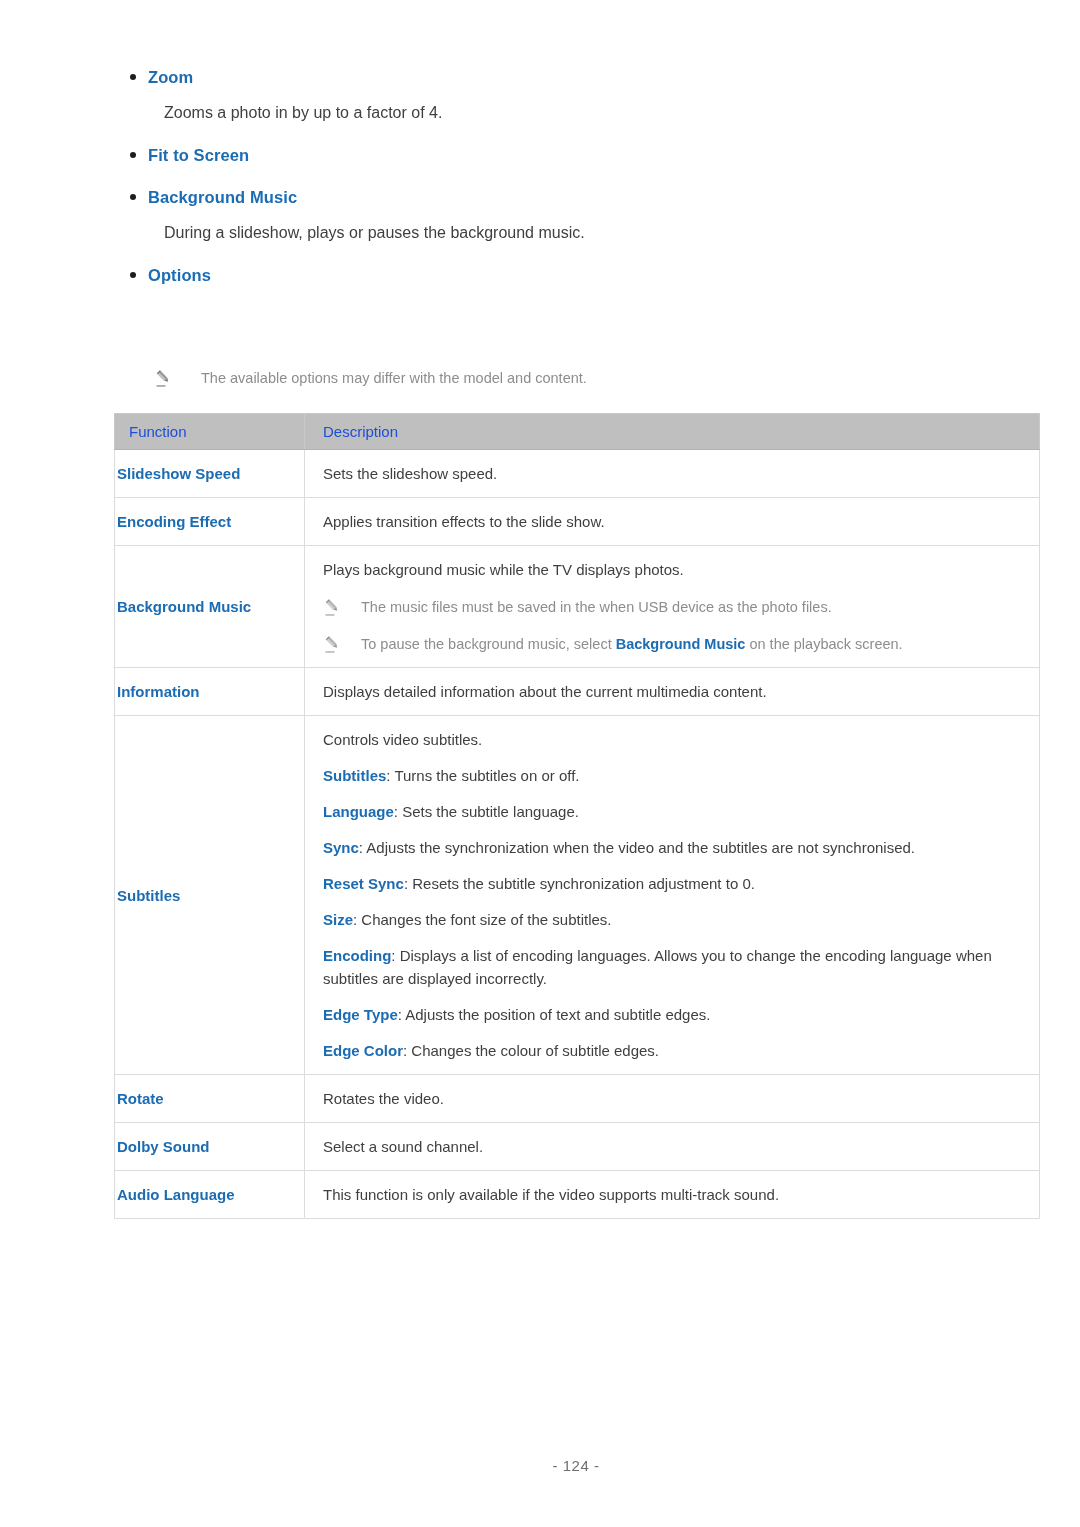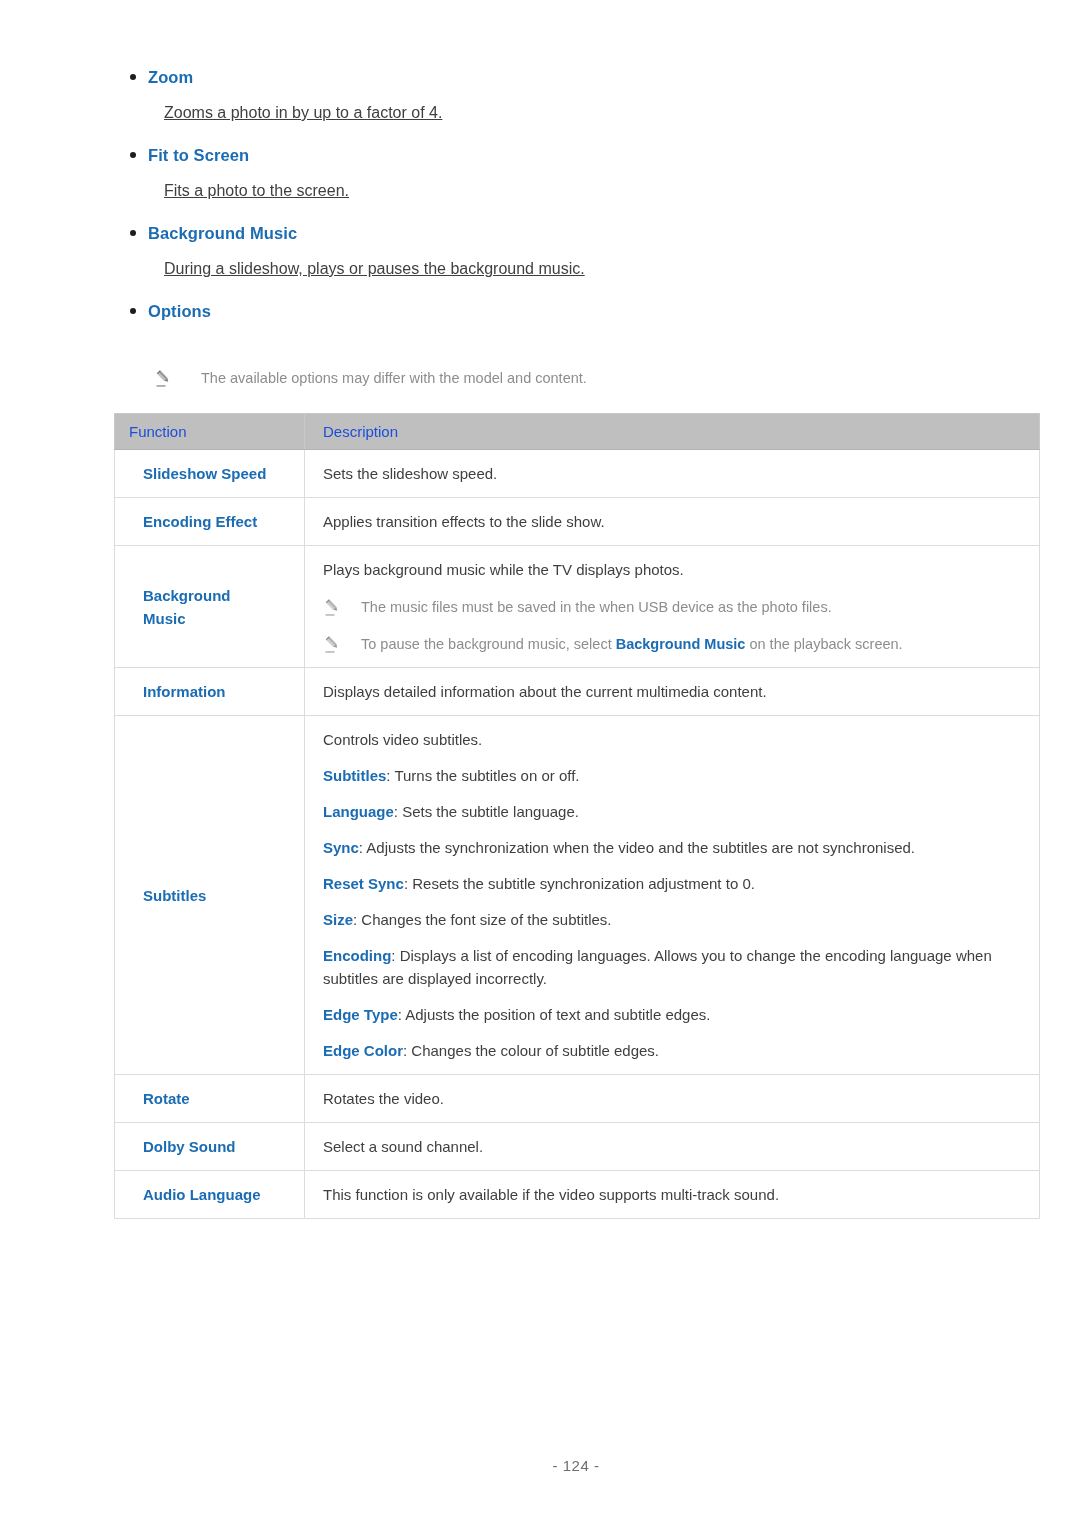--- a/index.html
+++ b/index.html
@@ -64,21 +64,20 @@
     line-height: 22px;
     letter-spacing: 0.1px;
     padding-left: 16px;
   }
   .bullet-desc {
     color: #3f3f3f;
     font-size: 16px;
     line-height: 22px;
     padding-left: 50px;
     margin-top: 14px;
-    text-decoration: underline;
   }
 
   
   .note-line {
     display: flex;
     align-items: flex-start;
     margin-top: 16px;
   }
   .note-line.top-note {
     position: absolute;
@@ -136,21 +135,21 @@
     border: 1px solid #dcdcdc;
     vertical-align: middle;
     font-size: 15px;
     line-height: 23px;
     color: #3f3f3f;
   }
   .opt-table td.fn {
     color: #1b6cb3;
     font-weight: bold;
     font-size: 15px;
-    padding: 12px 28px;
+    padding: 12px 2px;
   }
   .opt-table td.desc {
     padding: 12px 18px 12px 18px;
   }
   .opt-table td.desc p {
     margin: 0 0 0 0;
   }
   .opt-table td.desc p + p {
     margin-top: 13px;
   }
@@ -184,21 +183,20 @@
         <div class="bullet-heading">Zoom</div>
       </div>
       <div class="bullet-desc">Zooms a photo in by up to a factor of 4.</div>
     </div>
 
     <div class="bullet-block">
       <div class="bullet-row">
         <div class="bullet-dot"><span></span></div>
         <div class="bullet-heading">Fit to Screen</div>
       </div>
-      <div class="bullet-desc">Fits a photo to the screen.</div>
     </div>
 
     <div class="bullet-block">
       <div class="bullet-row">
         <div class="bullet-dot"><span></span></div>
         <div class="bullet-heading">Background Music</div>
       </div>
       <div class="bullet-desc">During a slideshow, plays or pauses the background music.</div>
     </div>
 

